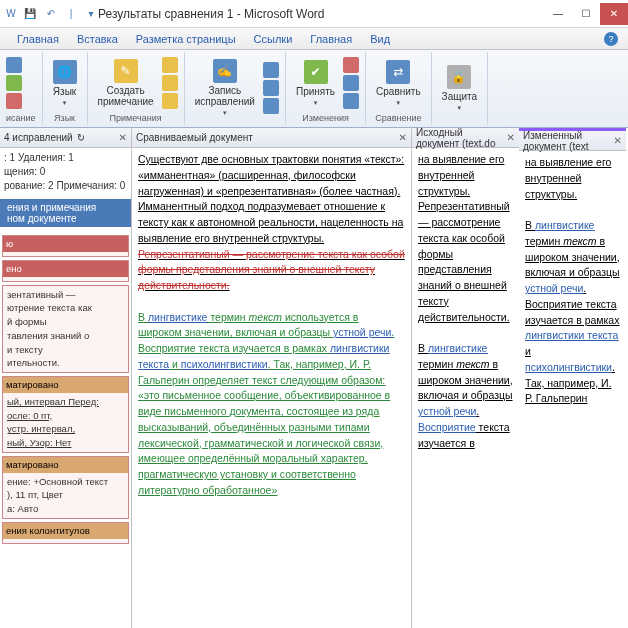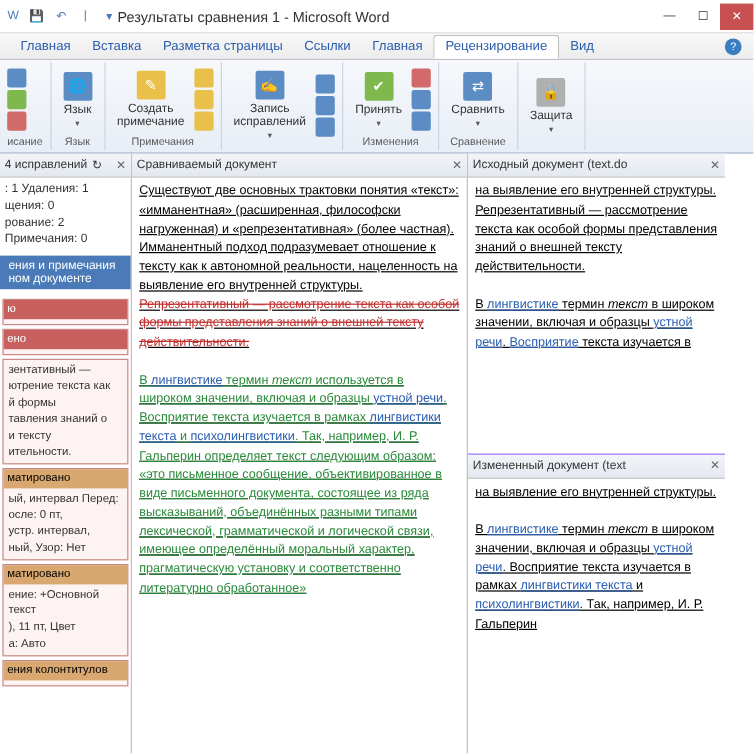--- a/index.html
+++ b/index.html
@@ -21,37 +21,37 @@
 .ribbon-btn-lg{display:flex;flex-direction:column;align-items:center;gap:2px;padding:2px 4px;cursor:pointer;}
 .ribbon-icon{width:24px;height:24px;background:#5b8cc4;border-radius:2px;display:flex;align-items:center;justify-content:center;color:#fff;font-size:12px;}
 .ribbon-icon.yellow{background:#e8c04a;}
 .ribbon-icon.green{background:#7fb94e;}
 .ribbon-icon.gray{background:#b0b0b0;}
 .ribbon-icon-sm{width:16px;height:16px;background:#5b8cc4;border-radius:2px;}
 .ribbon-btn-label{font-size:10px;color:#333;text-align:center;line-height:1.1;}
 .drop-arrow{font-size:7px;color:#555;}
 .content{display:flex;height:500px;}
 .pane{display:flex;flex-direction:column;border-right:1px solid #c0c0c0;overflow:hidden;}
-.pane-left{width:110px;}
+.pane-left{width:132px;}
 .pane-center{width:280px;}
-.pane-right{width:214px;display:flex;flex-direction:column;}
+.pane-right{width:214px;display:flex;flex-direction:row;}
 .pane-header{height:20px;background:linear-gradient(#f2f4f8,#e4e8f0);border-bottom:1px solid #c0c0c0;display:flex;align-items:center;padding:0 4px;font-size:10px;color:#333;}
 .pane-header .close-x{margin-left:auto;font-size:10px;color:#666;cursor:pointer;}
 .pane-body{flex:1;overflow:hidden;padding:4px 6px;font-size:10.5px;line-height:1.45;color:#000;}
 .rev-stats{font-size:10px;color:#333;padding:3px 4px;line-height:1.4;}
 .rev-panel-title{background:#4a7ab8;color:#fff;font-size:10px;padding:3px 7px;margin:3px 0;}
 .change-box{border:1px solid #c88;background:#fdf3f3;margin:3px 0;padding:2px 4px;font-size:9.5px;color:#333;}
 .change-box-header{background:#d8a870;color:#000;padding:1px 3px;margin:-2px -4px 2px -4px;font-size:9.5px;}
 .change-box-header.red{background:#c86060;color:#fff;}
 .doc-text{font-size:10.5px;line-height:1.5;text-decoration:underline;}
 .doc-text a{color:#2a5db0;text-decoration:underline;}
 .ins{color:#2a8a3a;text-decoration:underline;}
 .del{color:#c03030;text-decoration:line-through;}
 .italic{font-style:italic;}
-.sub-pane{flex:1;display:flex;flex-direction:column;border-top:1px solid #8b5cf6;}
+.sub-pane{flex:1;display:flex;flex-direction:column;border-top:3px solid #8b5cf6;}
 .sub-pane:first-child{border-top:none;}
 .qat-icon{width:14px;height:14px;display:flex;align-items:center;justify-content:center;font-size:10px;color:#4a7ab8;}
 </style>
 </head>
 <body>
 
 <div class="titlebar">
   <div class="titlebar-left">
     <span class="qat-icon">W</span>
     <span class="qat-icon">💾</span>
@@ -66,21 +66,20 @@
     <div class="titlebar-btn close">✕</div>
   </div>
 </div>
 
 <div class="tabs">
   <div class="tab">Главная</div>
   <div class="tab">Вставка</div>
   <div class="tab">Разметка страницы</div>
   <div class="tab">Ссылки</div>
   <div class="tab">Главная</div>
-  <div class="tab active">Рецензирование</div>
   <div class="tab">Вид</div>
   <div class="help-icon">?</div>
 </div>
 
 <div class="ribbon">
   <div class="ribbon-group">
     <div class="ribbon-group-body">
       <div style="display:flex;flex-direction:column;gap:2px;">
         <div class="ribbon-icon-sm"></div>
         <div class="ribbon-icon-sm" style="background:#7fb94e;"></div>
@@ -191,21 +190,21 @@
       <div class="change-box">
           <div style="white-space:pre-line;">зентативный —
 ютрение текста как
 й формы
 тавления знаний о
 и тексту
 ительности.</div>
         </div>
       <div class="change-box">
           <div class="change-box-header">матировано</div>
-          <div style="white-space:pre-line;">ый, интервал Перед:
+          <div style="white-space:pre-line;text-decoration:underline;">ый, интервал Перед:
 осле: 0 пт,
 устр. интервал,
 ный, Узор: Нет</div>
         </div>
       <div class="change-box">
           <div class="change-box-header">матировано</div>
           <div style="white-space:pre-line;">ение: +Основной текст
 ), 11 пт, Цвет
 а: Авто</div>
         </div>

